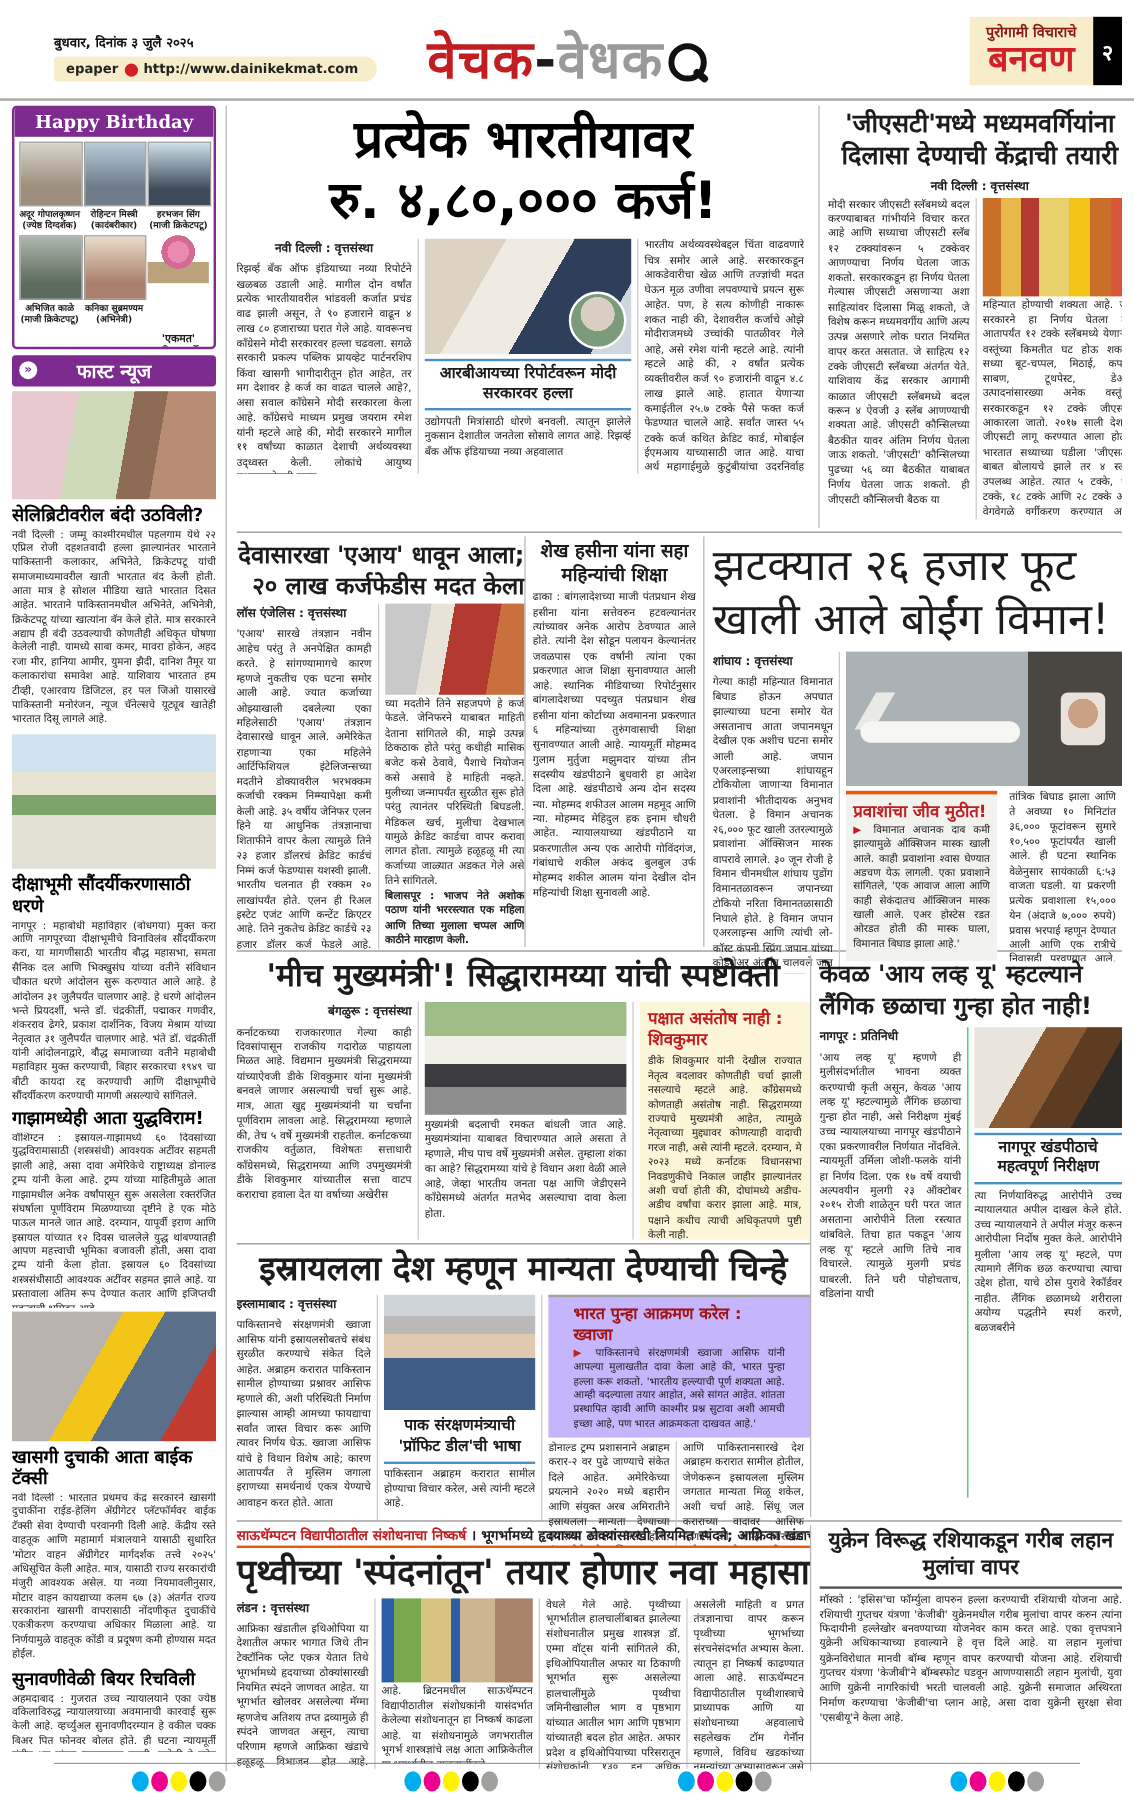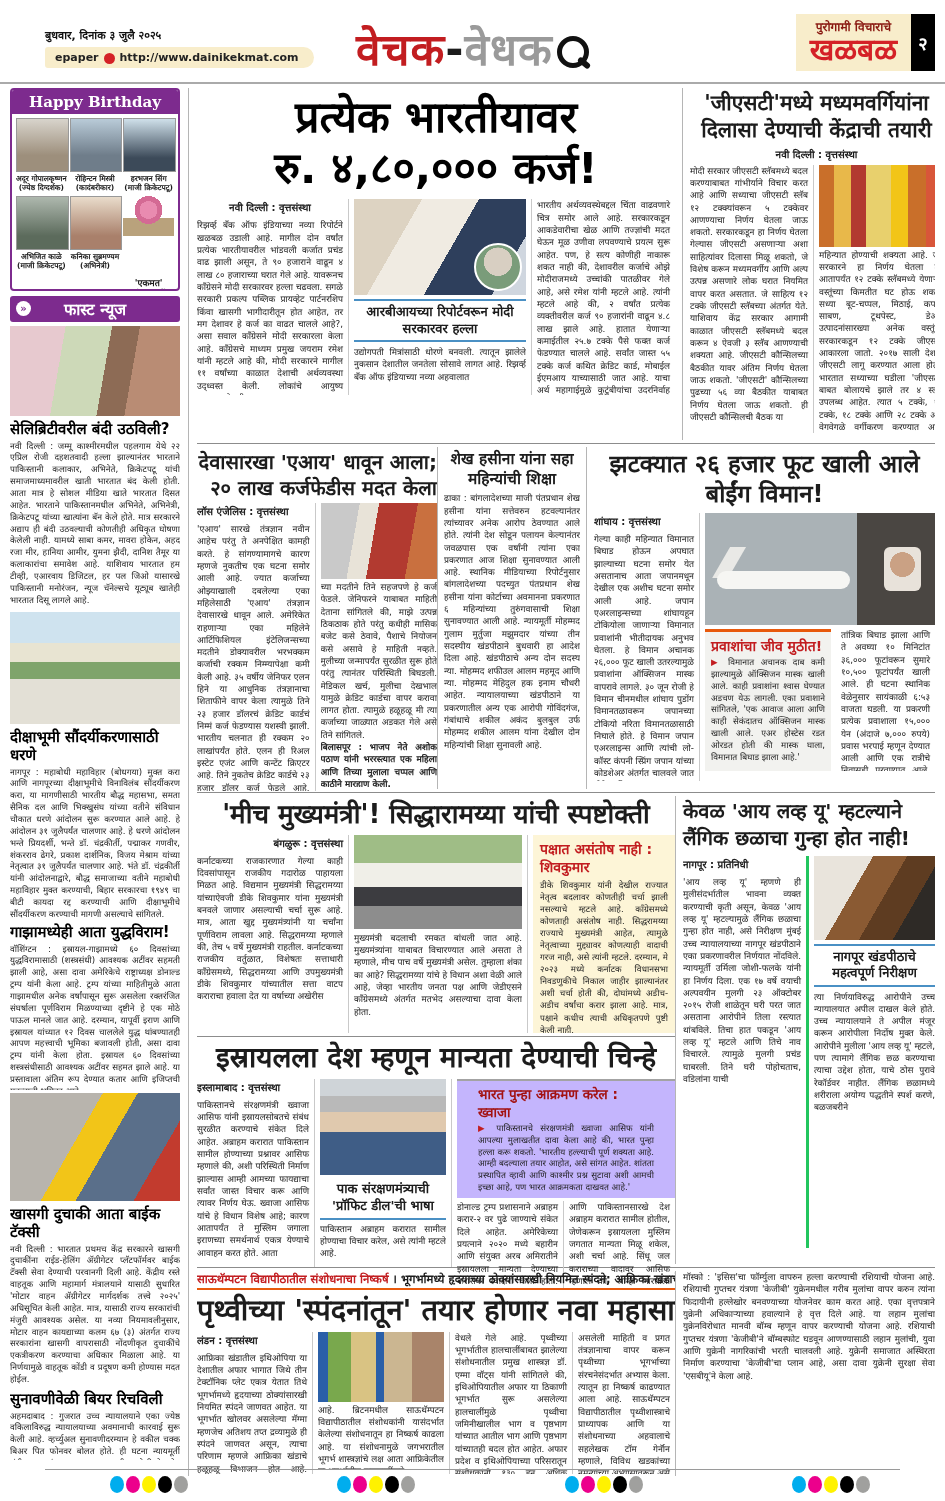--- a/index.html
+++ b/index.html
@@ -67,21 +67,21 @@
   .gst-h{font-size:21px;font-weight:900;text-align:center;line-height:1.3;margin:2px 0 2px;}
   .ph-market{width:100%;height:82px;background:linear-gradient(90deg,#c96f2a 0 12%,#e8b84a 12% 26%,#b23a30 26% 38%,#e8d06d 38% 58%,#f2c518 58% 72%,#c96f2a 72% 86%,#d8563a 86%);}
   
   .row2{display:flex;height:342px;}
   .ai{width:240px;flex:0 0 240px;}
   .ai-h{font-size:20px;font-weight:900;text-align:right;line-height:1.3;margin:2px 0;}
   .ph-ai{width:100%;height:76px;background:linear-gradient(100deg,#c9c9c9 0 30%,#e8e3d8 30% 45%,#b23a30 45% 75%,#c9703f 75%);}
   .shk{width:136px;flex:0 0 136px;border-left:1px solid #b5b5b5;padding:0 6px;}
   .shk-h{font-size:15.5px;font-weight:900;text-align:center;line-height:1.3;margin:2px 0 3px;}
   .boe{flex:1;border-left:1px solid #b5b5b5;padding-left:7px;}
-  .boe-h{font-size:24px;font-weight:700;text-align:center;line-height:1.25;margin:2px 0 4px;}
+  .boe-h{font-size:36px;font-weight:400;text-align:left;line-height:1.25;margin:2px 0 4px;}
   .ph-plane{width:100%;height:112px;background:
       linear-gradient(90deg,#9aa3a8 0 68%,#3d3f42 68%),
       radial-gradient(ellipse 90px 18px at 32% 62%,#f4f4f2 0 60%,transparent 61%);}
   .ph-plane{background:linear-gradient(90deg,#aab2b6 0 66%,#4a4642 66%);position:relative;overflow:hidden;}
   .ph-plane .fus{position:absolute;left:5%;top:52%;width:58%;height:16%;background:#f6f6f3;border-radius:10px;}
   .ph-plane .tail{position:absolute;left:7%;top:30%;width:7%;height:28%;background:#e9e9e6;transform:skewX(-30deg);}
   .ph-plane .mask{position:absolute;right:6%;top:30%;width:16%;height:40%;background:radial-gradient(circle at 50% 40%,#caa184 0 38%,#e8e2da 39%);border-radius:6px;}
   .nbox{background:#f2f2ef;border-top:3px solid #e8590c;padding:4px 6px;}
   .nbox-h{color:#c21d20;font-weight:900;font-size:14px;margin-bottom:2px;}
   .nbox-b{font-size:8.6px;text-align:justify;line-height:1.38;}
@@ -132,21 +132,21 @@
       <span>epaper</span>
       <span class="ep-ico"></span>
       <span>http://www.dainikekmat.com</span>
     </div>
     <div class="masthead">
       <span class="mast-red">वेचक</span><span>-</span><span class="mast-gray">वेधक</span><span class="mag"><span class="lens"></span><span class="handle"></span></span>
     </div>
     <div class="brand">
       <div class="brand-box">
         <div class="brand-tag">पुरोगामी विचाराचे</div>
-        <div class="brand-name">खळबळ</div>
+        <div class="brand-name">बनवण</div>
       </div>
       <div class="pageno">२</div>
     </div>
   </header>
 
   <div class="content">
 
     <aside class="sidebar">
 
       <div class="bd-box">
@@ -344,21 +344,21 @@
           </article>
         </div>
 
         <article class="r34R">
           <h2 class="ilu-h">केवळ 'आय लव्ह यू' म्हटल्याने लैंगिक छळाचा गुन्हा होत नाही!</h2>
           <div class="bcolrow" style="height:392px">
             <div class="bcol" style="width:118px">
               <div class="byline">नागपूर : प्रतिनिधी</div>
               <span>'आय लव्ह यू' म्हणणे ही मुलीसंदर्भातील भावना व्यक्त करण्याची कृती असून, केवळ 'आय लव्ह यू' म्हटल्यामुळे लैंगिक छळाचा गुन्हा होत नाही, असे निरीक्षण मुंबई उच्च न्यायालयाच्या नागपूर खंडपीठाने एका प्रकरणावरील निर्णयात नोंदविले. न्यायमूर्ती उर्मिला जोशी-फलके यांनी हा निर्णय दिला. एक १७ वर्षे वयाची अल्पवयीन मुलगी २३ ऑक्टोबर २०१५ रोजी शाळेतून घरी परत जात असताना आरोपीने तिला रस्त्यात थांबविले. तिचा हात पकडून 'आय लव्ह यू' म्हटले आणि तिचे नाव विचारले. त्यामुळे मुलगी प्रचंड घाबरली. तिने घरी पोहोचताच, वडिलांना याची</span>
             </div>
-            <div style="flex:1;padding-left:5px;border-left:3px solid #22c55e">
+            <div style="flex:1;padding-left:5px;border-left:1px solid #22c55e">
               <div class="ph-gavel"></div>
               <div class="cap">नागपूर खंडपीठाचे महत्वपूर्ण निरीक्षण</div>
               <div class="bcol" style="padding:0;border:none;height:238px">त्या निर्णयाविरुद्ध आरोपीने उच्च न्यायालयात अपील दाखल केले होते. उच्च न्यायालयाने ते अपील मंजूर करून आरोपीला निर्दोष मुक्त केले. आरोपीने मुलीला 'आय लव्ह यू' म्हटले, पण त्यामागे लैंगिक छळ करण्याचा त्याचा उद्देश होता, याचे ठोस पुरावे रेकॉर्डवर नाहीत. लैंगिक छळामध्ये शरीराला अयोग्य पद्धतीने स्पर्श करणे, बळजबरीने</div>
             </div>
           </div>
         </article>
       </section>
 
       <hr class="hrule">
 
@@ -376,20 +376,21 @@
             <div style="width:126px;padding:0 5px;border-left:1px solid #c9c9c9;border-right:1px solid #c9c9c9">
               <div class="ph-africa"></div>
               <div class="bcol" style="padding:2px 0 0;border:none;height:66px">आहे. ब्रिटनमधील साऊथॅम्पटन विद्यापीठातील संशोधकांनी यासंदर्भात केलेल्या संशोधनातून हा निष्कर्ष काढला आहे. या संशोधनामुळे जगभरातील भूगर्भ शास्त्रज्ञांचे लक्ष आता आफ्रिकेतील या भूगर्भातील हालचालींकडे</div>
             </div>
             <div class="bcol" style="width:112px">वेधले गेले आहे. पृथ्वीच्या भूगर्भातील हालचालींबाबत झालेल्या संशोधनातील प्रमुख शास्त्रज्ञ डॉ. एम्मा वॉट्स यांनी सांगितले की, इथिओपियातील अफार या ठिकाणी भूगर्भात सुरू असलेल्या हालचालींमुळे पृथ्वीचा जमिनीखालील भाग व पृष्ठभाग यांच्यात आतील भाग आणि पृष्ठभाग यांच्यातही बदल होत आहेत. अफार प्रदेश व इथिओपियाच्या परिसरातून संशोधकांनी १३० हून अधिक ज्वालामुखीजन्य खडकांचे नमुने गोळा केले.</div>
             <div class="bcol" style="flex:1">असलेली माहिती व प्रगत तंत्रज्ञानाचा वापर करून पृथ्वीच्या भूगर्भाच्या संरचनेसंदर्भात अभ्यास केला. त्यातून हा निष्कर्ष काढण्यात आला आहे. साऊथॅम्पटन विद्यापीठातील पृथ्वीशास्त्राचे प्राध्यापक आणि या संशोधनाच्या अहवालाचे सहलेखक टॉम गेर्नॉन म्हणाले, विविध खडकांच्या नमुन्यांच्या अभ्यासावरून असे दिसते की, पृथ्वीच्या भूगर्भात वेगवेगळ्या हालचाली सुरू आहेत. अगदी हृदयाच्या ठोक्यांसारखी स्पंदने त्यामुळे होत असावीत.</div>
           </div>
         </article>
 
         <article class="r5R">
+          <h3 class="ukr-h">युक्रेन विरूद्ध रशियाकडून गरीब लहान मुलांचा वापर</h3>
           <div class="bcol" style="padding:0;border:none;height:158px">मॉस्को : 'इसिस'चा फॉर्म्युला वापरुन हल्ला करण्याची रशियाची योजना आहे. रशियाची गुप्तचर यंत्रणा 'केजीबी' युक्रेनमधील गरीब मुलांचा वापर करुन त्यांना फिदायीनी हल्लेखोर बनवण्याच्या योजनेवर काम करत आहे. एका वृत्तपत्राने युक्रेनी अधिकाऱ्याच्या हवाल्याने हे वृत्त दिले आहे. या लहान मुलांचा युक्रेनविरोधात मानवी बॉम्ब म्हणून वापर करण्याची योजना आहे. रशियाची गुप्तचर यंत्रणा 'केजीबी'ने बॉम्बस्फोट घडवून आणण्यासाठी लहान मुलांची, युवा आणि युक्रेनी नागरिकांची भरती चालवली आहे. युक्रेनी समाजात अस्थिरता निर्माण करण्याचा 'केजीबी'चा प्लान आहे, असा दावा युक्रेनी सुरक्षा सेवा 'एसबीयू'ने केला आहे.</div>
         </article>
       </section>
 
     </main>
   </div>
 
   <footer class="foot">
     <div class="foot-rule"></div>
     <div class="dots">

